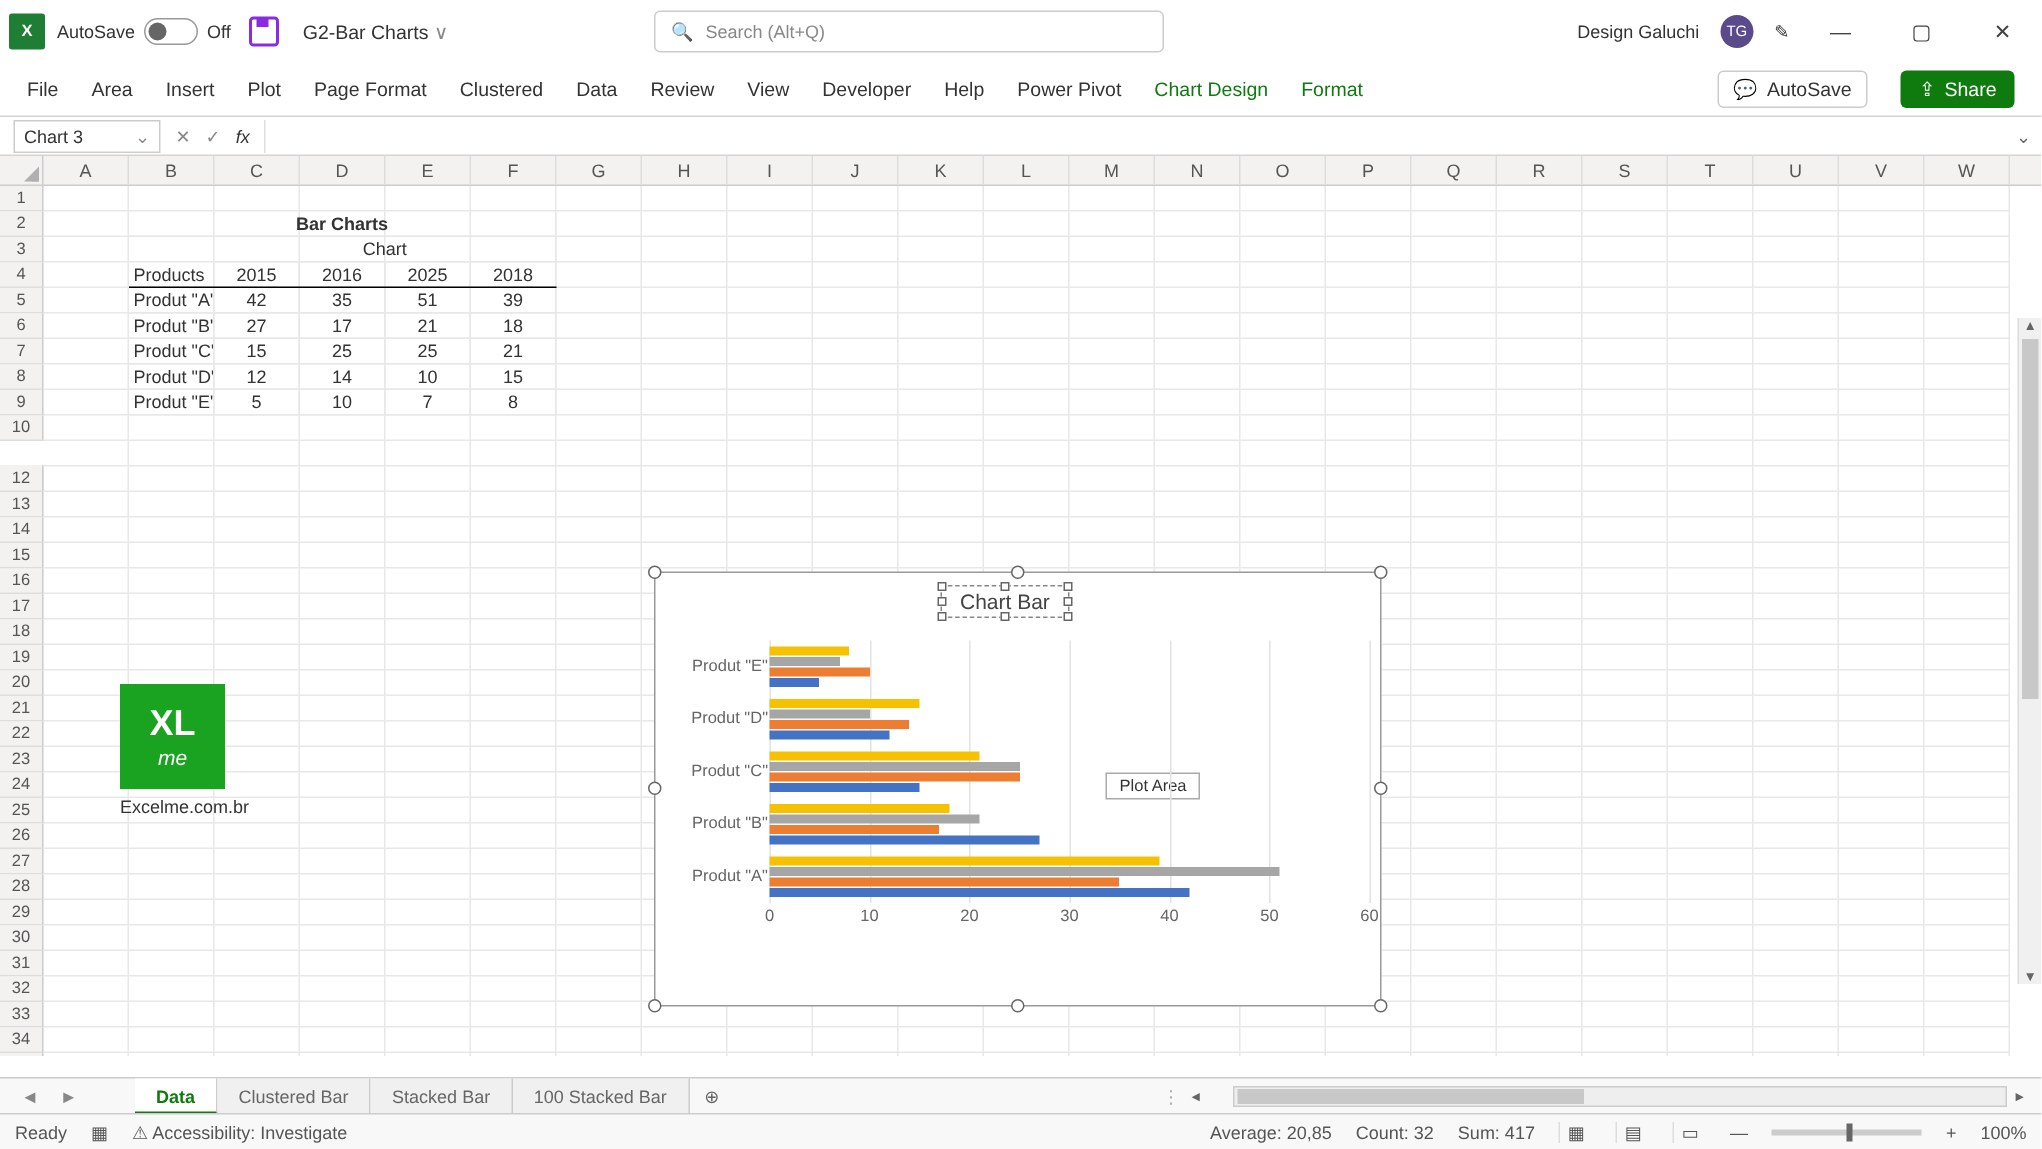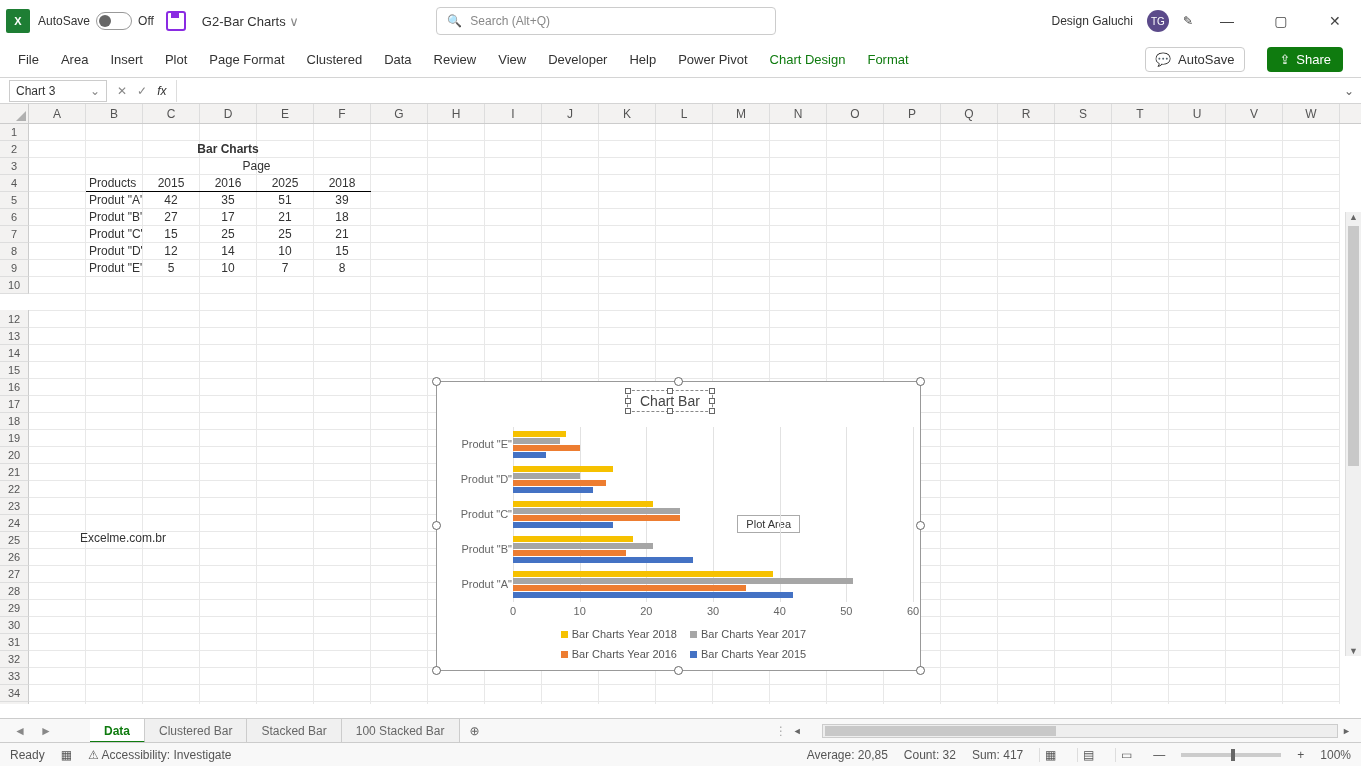--- a/index.html
+++ b/index.html
@@ -1024,21 +1024,21 @@
       <div class="cell" style="left: 798px; top: 578px;"></div>
       <div class="cell" style="left: 855px; top: 578px;"></div>
       <div class="cell" style="left: 912px; top: 578px;"></div>
       <div class="cell" style="left: 969px; top: 578px;"></div>
       <div class="cell" style="left: 1026px; top: 578px;"></div>
       <div class="cell" style="left: 1083px; top: 578px;"></div>
       <div class="cell" style="left: 1140px; top: 578px;"></div>
       <div class="cell" style="left: 1197px; top: 578px;"></div>
       <div class="cell" style="left: 1254px; top: 578px;"></div>
       <div class="cell b c" style="left: 57px; top: 17px; width: 285px;">Bar Charts</div>
-      <div class="cell c" style="left: 114px; top: 34px; width: 228px;">Page</div>
+      <div class="cell c" style="left: 114px; top: 34px; width: 228px;">Chart</div>
       <div class="cell " style="left: 57px; top: 51px;">Products</div>
       <div class="cell c" style="left: 114px; top: 51px;">2015</div>
       <div class="cell c" style="left: 171px; top: 51px;">2016</div>
       <div class="cell c" style="left: 228px; top: 51px;">2025</div>
       <div class="cell c" style="left: 285px; top: 51px;">2018</div>
       <div class="cell " style="left: 57px; top: 68px;">Produt "A"</div>
       <div class="cell c" style="left: 114px; top: 68px;">42</div>
       <div class="cell c" style="left: 171px; top: 68px;">35</div>
       <div class="cell c" style="left: 228px; top: 68px;">51</div>
       <div class="cell c" style="left: 285px; top: 68px;">39</div>
@@ -1058,20 +1058,21 @@
       <div class="cell c" style="left: 228px; top: 119px;">10</div>
       <div class="cell c" style="left: 285px; top: 119px;">15</div>
       <div class="cell " style="left: 57px; top: 136px;">Produt "E"</div>
       <div class="cell c" style="left: 114px; top: 136px;">5</div>
       <div class="cell c" style="left: 171px; top: 136px;">10</div>
       <div class="cell c" style="left: 228px; top: 136px;">7</div>
       <div class="cell c" style="left: 285px; top: 136px;">8</div>
       <div style="position: absolute; left: 57px; top: 67px; width: 285px; height: 1px; background: rgb(0, 0, 0);"></div>
     </div>
 
+  <div class="xl-logo">XL<span class="me">me</span></div>
   <div class="xl-url">Excelme.com.br</div>
 
   <div class="chart-obj">
     <div class="handle h-nw"></div>
     <div class="handle h-n"></div>
     <div class="handle h-ne"></div>
     <div class="handle h-w"></div>
     <div class="handle h-e"></div>
     <div class="handle h-sw"></div>
     <div class="handle h-s"></div>
@@ -1081,26 +1082,20 @@
       <span>Chart Bar</span>
       <div class="ct-handle cth1"></div><div class="ct-handle cth2"></div><div class="ct-handle cth3"></div><div class="ct-handle cth4"></div>
       <div class="ct-handle cth5"></div><div class="ct-handle cth6"></div><div class="ct-handle cth7"></div><div class="ct-handle cth8"></div>
     </div>
 
     <div class="plot" id="plot"></div>
     <div id="catlabels"></div>
     <div id="xlabels"></div>
     <div id="bars"></div>
     <div class="plot-area-tip">Plot Area</div>
-    <div class="legend">
-      <span class="sw" style="background:#f6c100"></span><span>Bar Charts Year 2018</span>
-      <span class="sw" style="background:#a6a6a6"></span><span>Bar Charts Year 2017</span><br>
-      <span class="sw" style="background:#ed7d31"></span><span>Bar Charts Year 2016</span>
-      <span class="sw" style="background:#4472c4"></span><span>Bar Charts Year 2015</span>
-    </div>
   <div class="gridv" style="left: 76px; top: 45px; height: 175px;"></div>
       <div class="x-lbl" style="left: 66px;">0</div>
       <div class="gridv" style="left: 142.667px; top: 45px; height: 175px;"></div>
       <div class="x-lbl" style="left: 132.667px;">10</div>
       <div class="gridv" style="left: 209.333px; top: 45px; height: 175px;"></div>
       <div class="x-lbl" style="left: 199.333px;">20</div>
       <div class="gridv" style="left: 276px; top: 45px; height: 175px;"></div>
       <div class="x-lbl" style="left: 266px;">30</div>
       <div class="gridv" style="left: 342.667px; top: 45px; height: 175px;"></div>
       <div class="x-lbl" style="left: 332.667px;">40</div>

